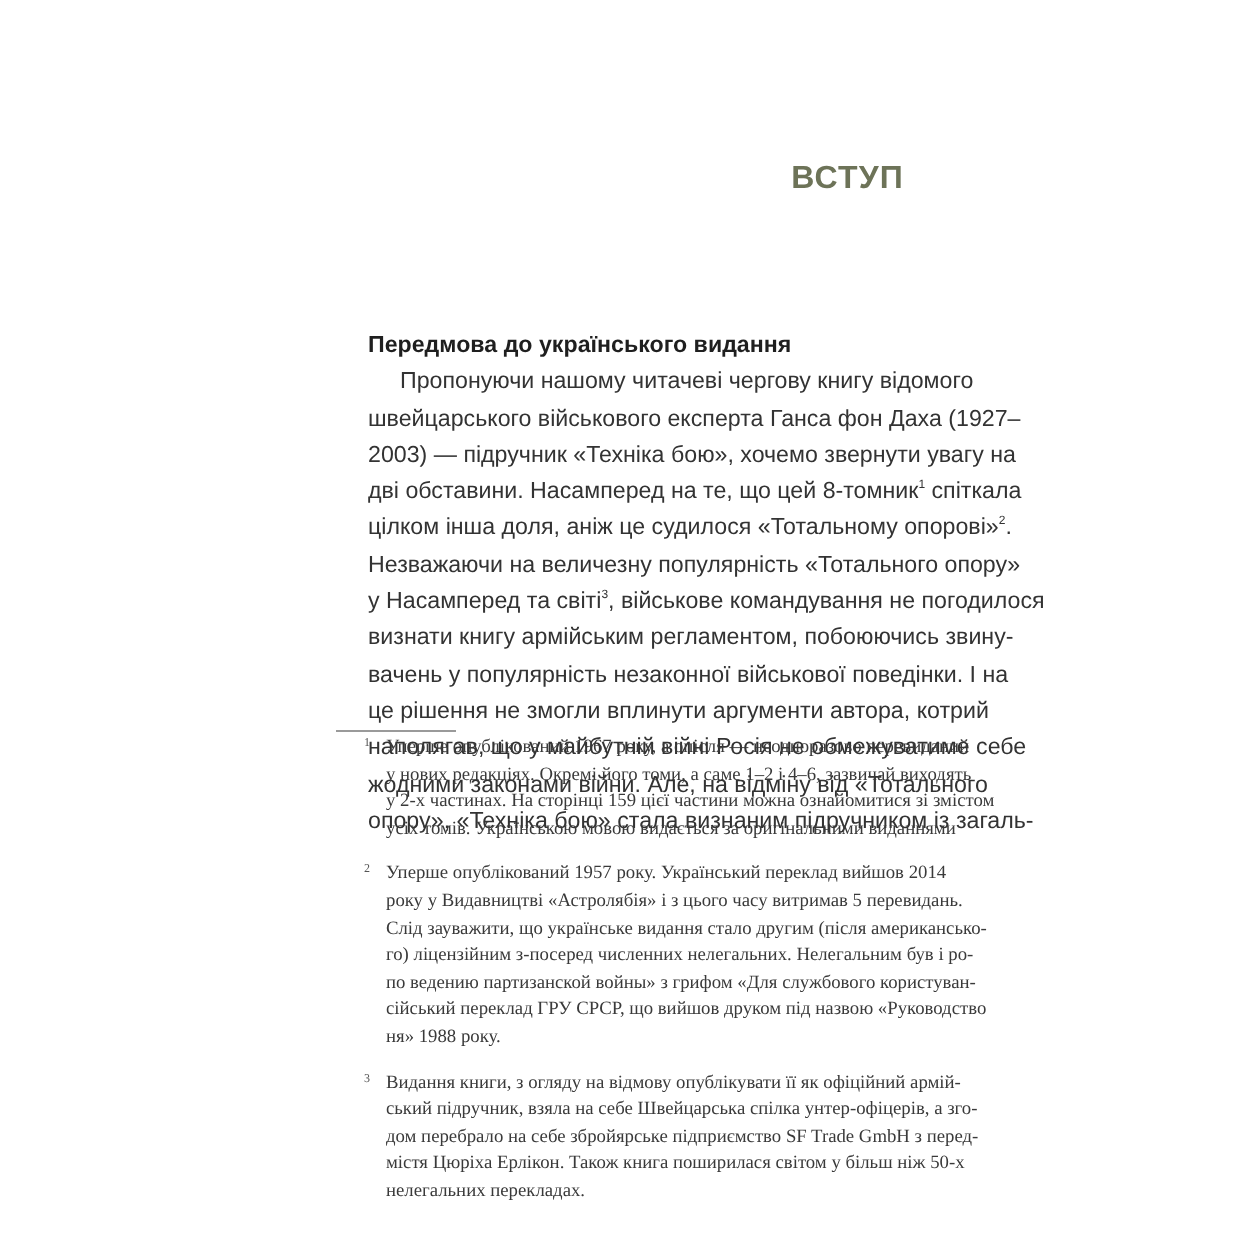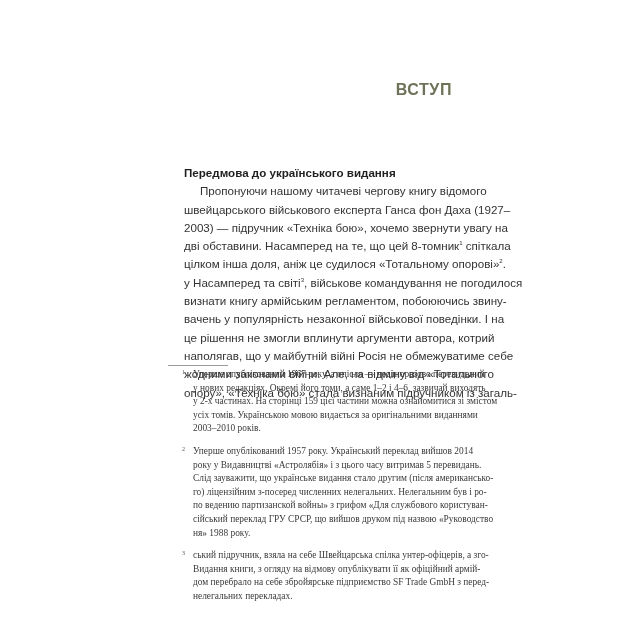--- a/index.html
+++ b/index.html
@@ -112,53 +112,54 @@
   <div class="chapter-title">ВСТУП</div>
 
   <div class="body-text">
     <div class="section-heading">Передмова до українського видання</div>
     <div class="paragraph">
       <span class="line first">Пропонуючи нашому читачеві чергову книгу відомого</span>
       <span class="line">швейцарського військового експерта Ганса фон Даха (1927–</span>
       <span class="line">2003) — підручник «Техніка бою», хочемо звернути увагу на</span>
       <span class="line"><span>дві обставини. Насамперед на те, що цей 8-томник</span><sup>1</sup><span> спіткала</span></span>
       <span class="line"><span>цілком інша доля, аніж це судилося «Тотальному опорові»</span><sup>2</sup>.</span>
+      <span class="line">Незважаючи на величезну популярність «Тотального опору»</span>
       <span class="line"><span>у Насамперед та світі</span><sup>3</sup><span>, військове командування не погодилося</span></span>
       <span class="line">визнати книгу армійським регламентом, побоюючись звину-</span>
       <span class="line">вачень у популярність незаконної військової поведінки. І на</span>
       <span class="line">це рішення не змогли вплинути аргументи автора, котрий</span>
       <span class="line">наполягав, що у майбутній війні Росія не обмежуватиме себе</span>
       <span class="line">жодними законами війни. Але, на відміну від «Тотального</span>
       <span class="line">опору», «Техніка бою» стала визнаним підручником із загаль-</span>
     </div>
   </div>
 
   <div class="footnote-rule"></div>
 
   <div class="footnotes">
     <div class="footnote">
       <span class="footnote-marker">1</span>
       <span class="fn-line">Уперше опублікований 1967 року, а опісля — неодноразово перевиданий</span>
       <span class="fn-line">у нових редакціях. Окремі його томи, а саме 1–2 і 4–6, зазвичай виходять</span>
       <span class="fn-line">у 2-х частинах. На сторінці 159 цієї частини можна ознайомитися зі змістом</span>
       <span class="fn-line">усіх томів. Українською мовою видається за оригінальними виданнями</span>
-      <span class="fn-line last">2003–2010 років.</span>
     </div>
     <div class="footnote">
       <span class="footnote-marker">2</span>
       <span class="fn-line">Уперше опублікований 1957 року. Український переклад вийшов 2014</span>
       <span class="fn-line">року у Видавництві «Астролябія» і з цього часу витримав 5 перевидань.</span>
       <span class="fn-line">Слід зауважити, що українське видання стало другим (після американсько-</span>
       <span class="fn-line">го) ліцензійним з-посеред численних нелегальних. Нелегальним був і ро-</span>
       <span class="fn-line">по ведению партизанской войны» з грифом «Для службового користуван-</span>
       <span class="fn-line">сійський переклад ГРУ СРСР, що вийшов друком під назвою «Руководство</span>
       <span class="fn-line last">ня» 1988 року.</span>
     </div>
     <div class="footnote">
       <span class="footnote-marker">3</span>
+      <span class="fn-line">Видання книги, з огляду на відмову опублікувати її як офіційний армій-</span>
       <span class="fn-line">ський підручник, взяла на себе Швейцарська спілка унтер-офіцерів, а зго-</span>
-      <span class="fn-line">Видання книги, з огляду на відмову опублікувати її як офіційний армій-</span>
       <span class="fn-line">дом перебрало на себе збройярське підприємство SF Trade GmbH з перед-</span>
+      <span class="fn-line">містя Цюріха Ерлікон. Також книга поширилася світом у більш ніж 50-х</span>
       <span class="fn-line last">нелегальних перекладах.</span>
     </div>
   </div>
 
 </div>
 
 </body></html>

